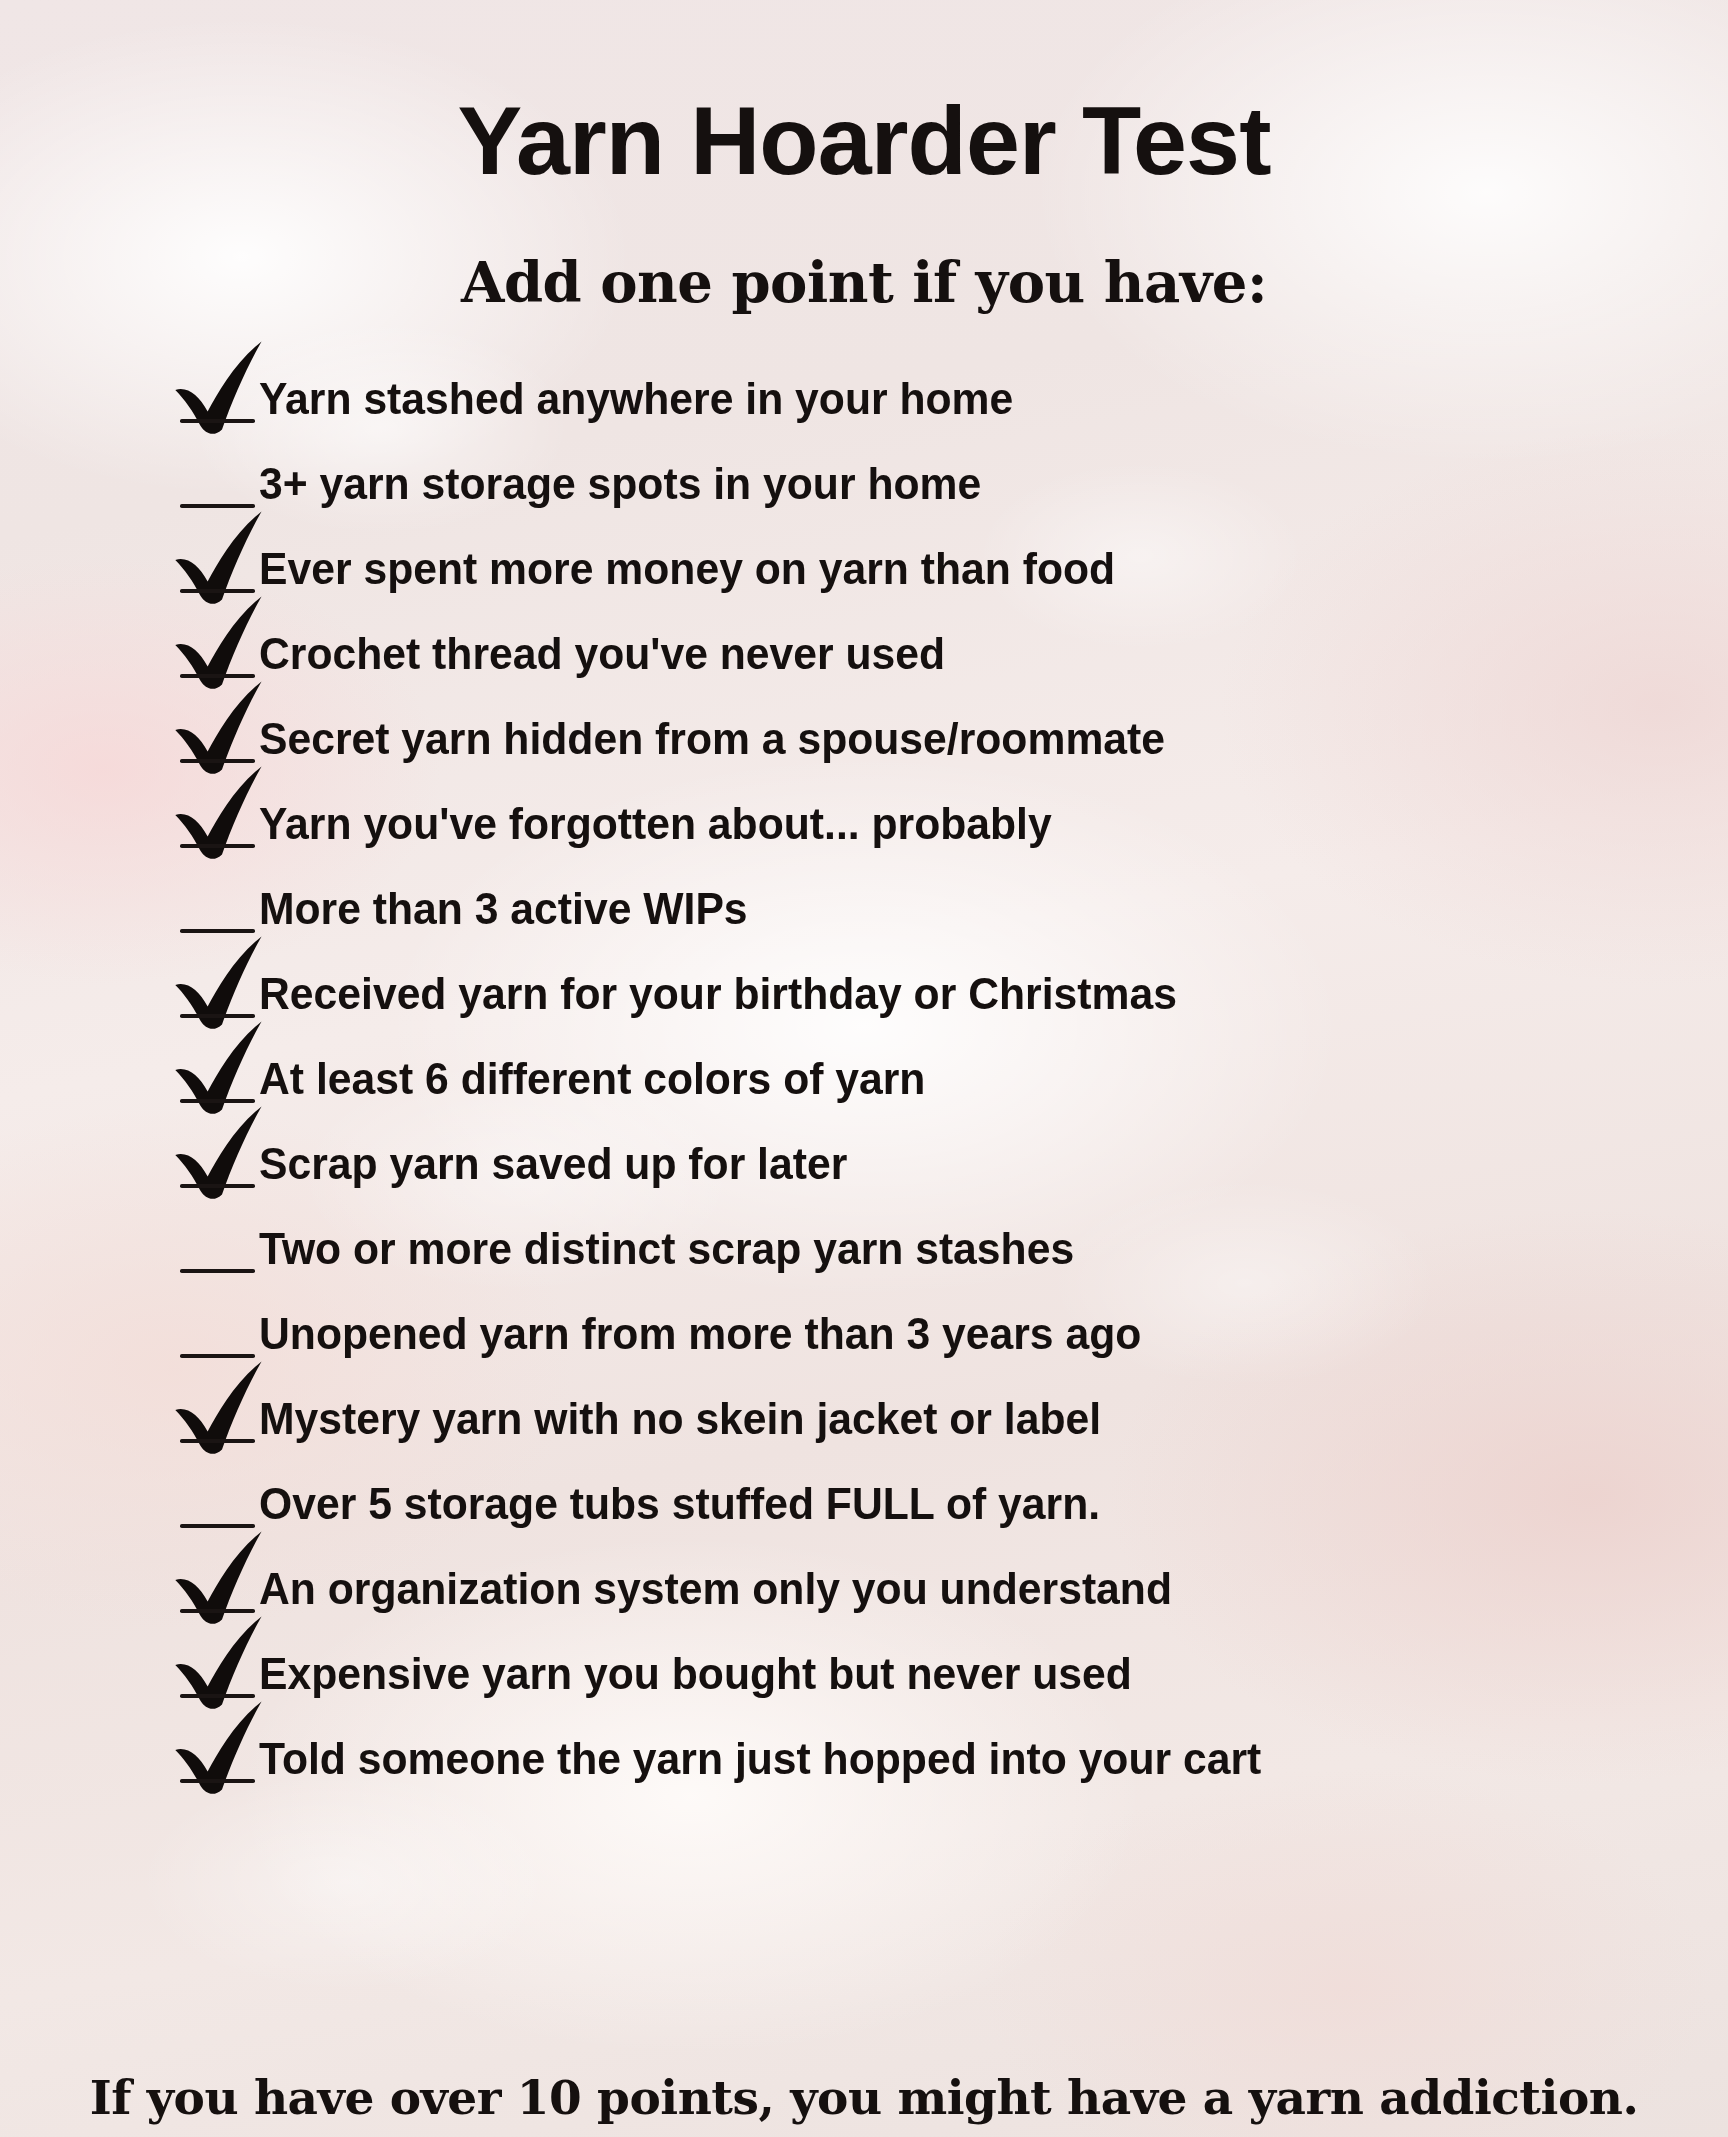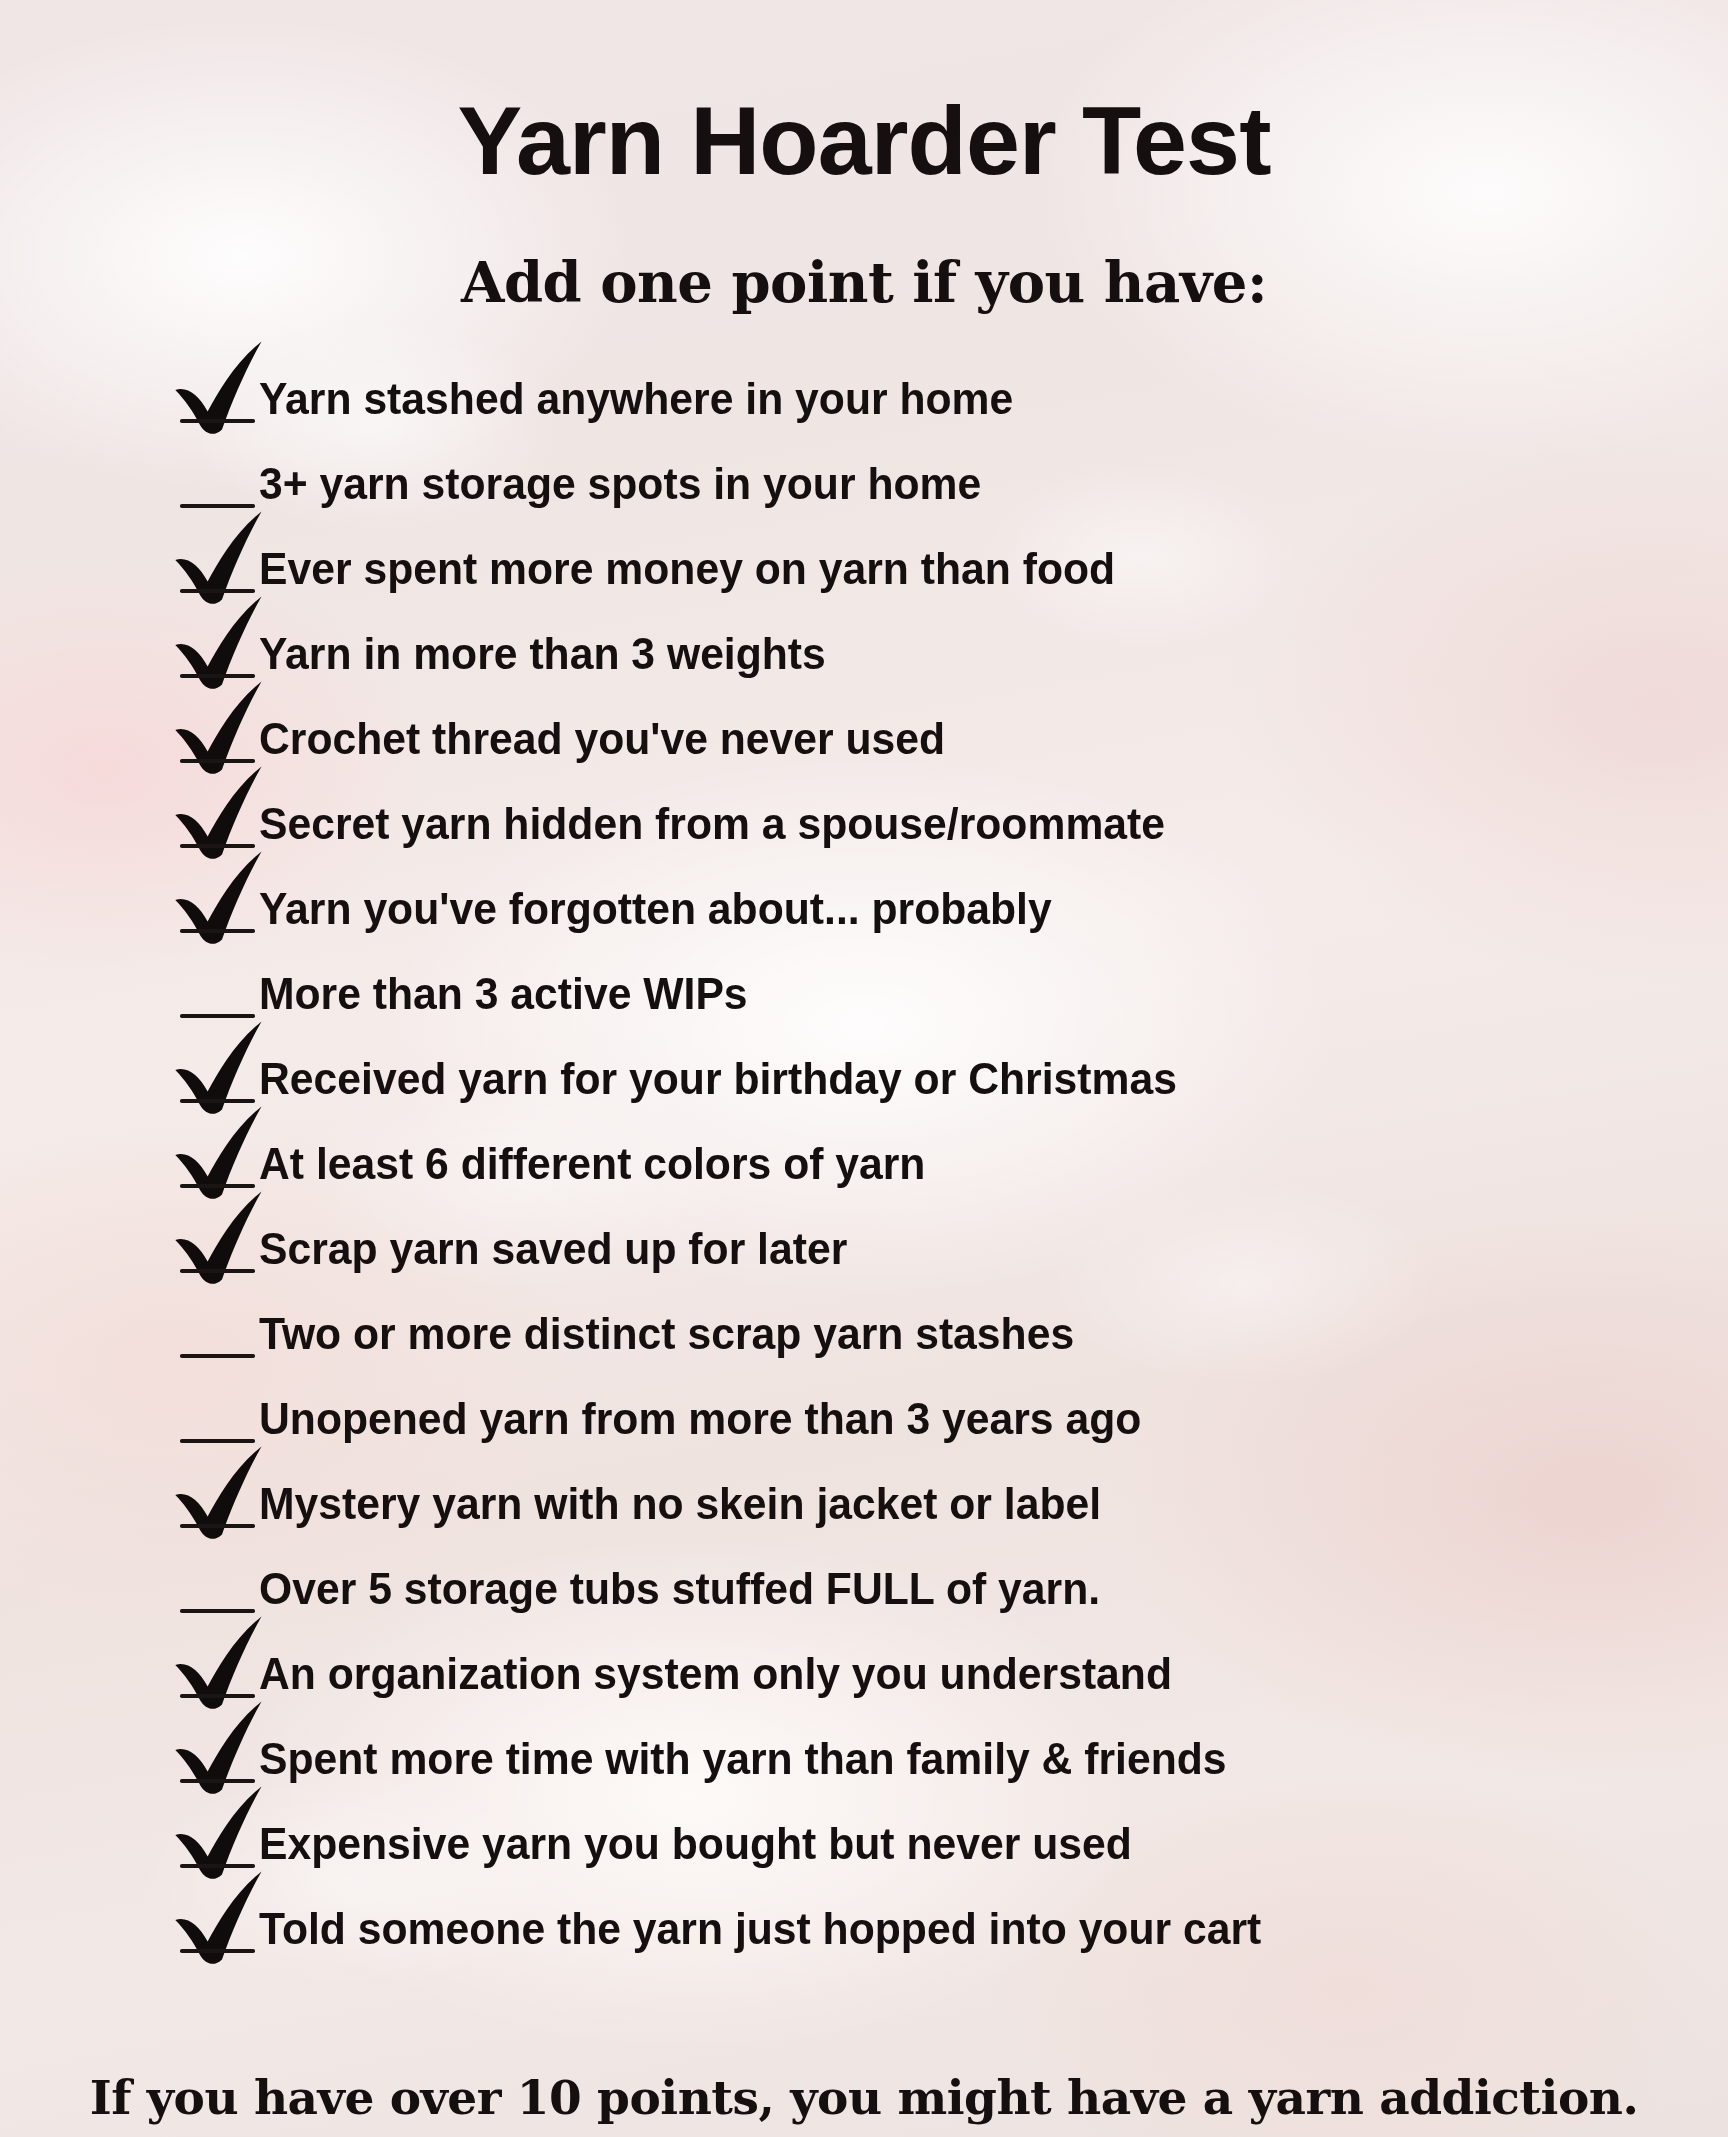--- a/index.html
+++ b/index.html
@@ -168,30 +168,20 @@
         <span class="item-text">Ever spent more money on yarn than food</span>
       </li>
       <li class="row">
         <span class="blank">
           <span class="check">
             <svg viewBox="0 0 130 118" xmlns="http://www.w3.org/2000/svg">
               <path d="M8 60 C 22 56, 34 66, 44 84 C 56 62, 74 30, 104 6 C 88 34, 72 70, 60 104 C 52 112, 42 110, 36 100 C 28 84, 18 70, 8 60 Z" fill="#100c0b"></path>
             </svg>
           </span>
         </span>
-        <span class="item-text">Yarn in more than 3 weights</span>
-      </li>
-      <li class="row">
-        <span class="blank">
-          <span class="check">
-            <svg viewBox="0 0 130 118" xmlns="http://www.w3.org/2000/svg">
-              <path d="M8 60 C 22 56, 34 66, 44 84 C 56 62, 74 30, 104 6 C 88 34, 72 70, 60 104 C 52 112, 42 110, 36 100 C 28 84, 18 70, 8 60 Z" fill="#100c0b"></path>
-            </svg>
-          </span>
-        </span>
         <span class="item-text">Crochet thread you've never used</span>
       </li>
       <li class="row">
         <span class="blank">
           <span class="check">
             <svg viewBox="0 0 130 118" xmlns="http://www.w3.org/2000/svg">
               <path d="M8 60 C 22 56, 34 66, 44 84 C 56 62, 74 30, 104 6 C 88 34, 72 70, 60 104 C 52 112, 42 110, 36 100 C 28 84, 18 70, 8 60 Z" fill="#100c0b"></path>
             </svg>
           </span>
         </span>
@@ -265,30 +255,20 @@
       </li>
       <li class="row">
         <span class="blank">
           <span class="check">
             <svg viewBox="0 0 130 118" xmlns="http://www.w3.org/2000/svg">
               <path d="M8 60 C 22 56, 34 66, 44 84 C 56 62, 74 30, 104 6 C 88 34, 72 70, 60 104 C 52 112, 42 110, 36 100 C 28 84, 18 70, 8 60 Z" fill="#100c0b"></path>
             </svg>
           </span>
         </span>
         <span class="item-text">An organization system only you understand</span>
-      </li>
-      <li class="row">
-        <span class="blank">
-          <span class="check">
-            <svg viewBox="0 0 130 118" xmlns="http://www.w3.org/2000/svg">
-              <path d="M8 60 C 22 56, 34 66, 44 84 C 56 62, 74 30, 104 6 C 88 34, 72 70, 60 104 C 52 112, 42 110, 36 100 C 28 84, 18 70, 8 60 Z" fill="#100c0b"></path>
-            </svg>
-          </span>
-        </span>
-        <span class="item-text">Spent more time with yarn than family &amp; friends</span>
       </li>
       <li class="row">
         <span class="blank">
           <span class="check">
             <svg viewBox="0 0 130 118" xmlns="http://www.w3.org/2000/svg">
               <path d="M8 60 C 22 56, 34 66, 44 84 C 56 62, 74 30, 104 6 C 88 34, 72 70, 60 104 C 52 112, 42 110, 36 100 C 28 84, 18 70, 8 60 Z" fill="#100c0b"></path>
             </svg>
           </span>
         </span>
         <span class="item-text">Expensive yarn you bought but never used</span>

